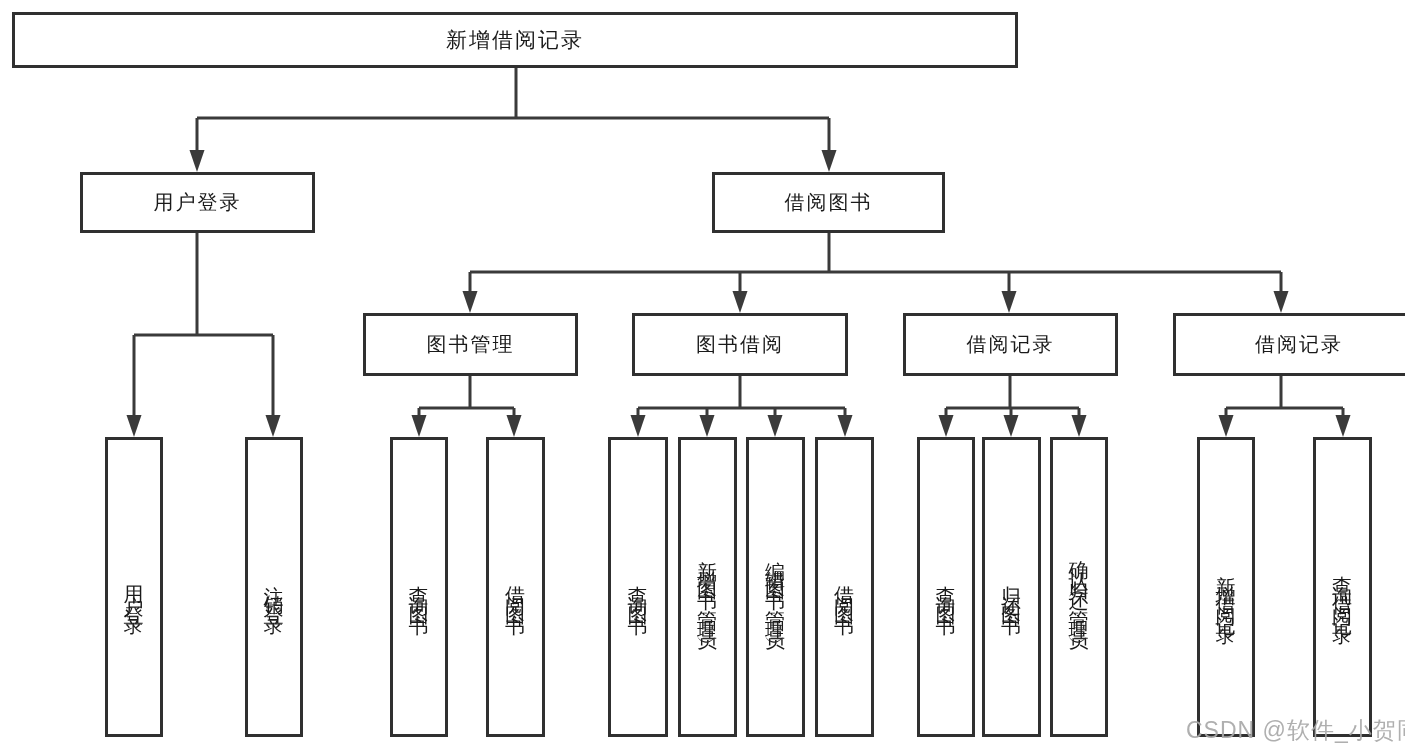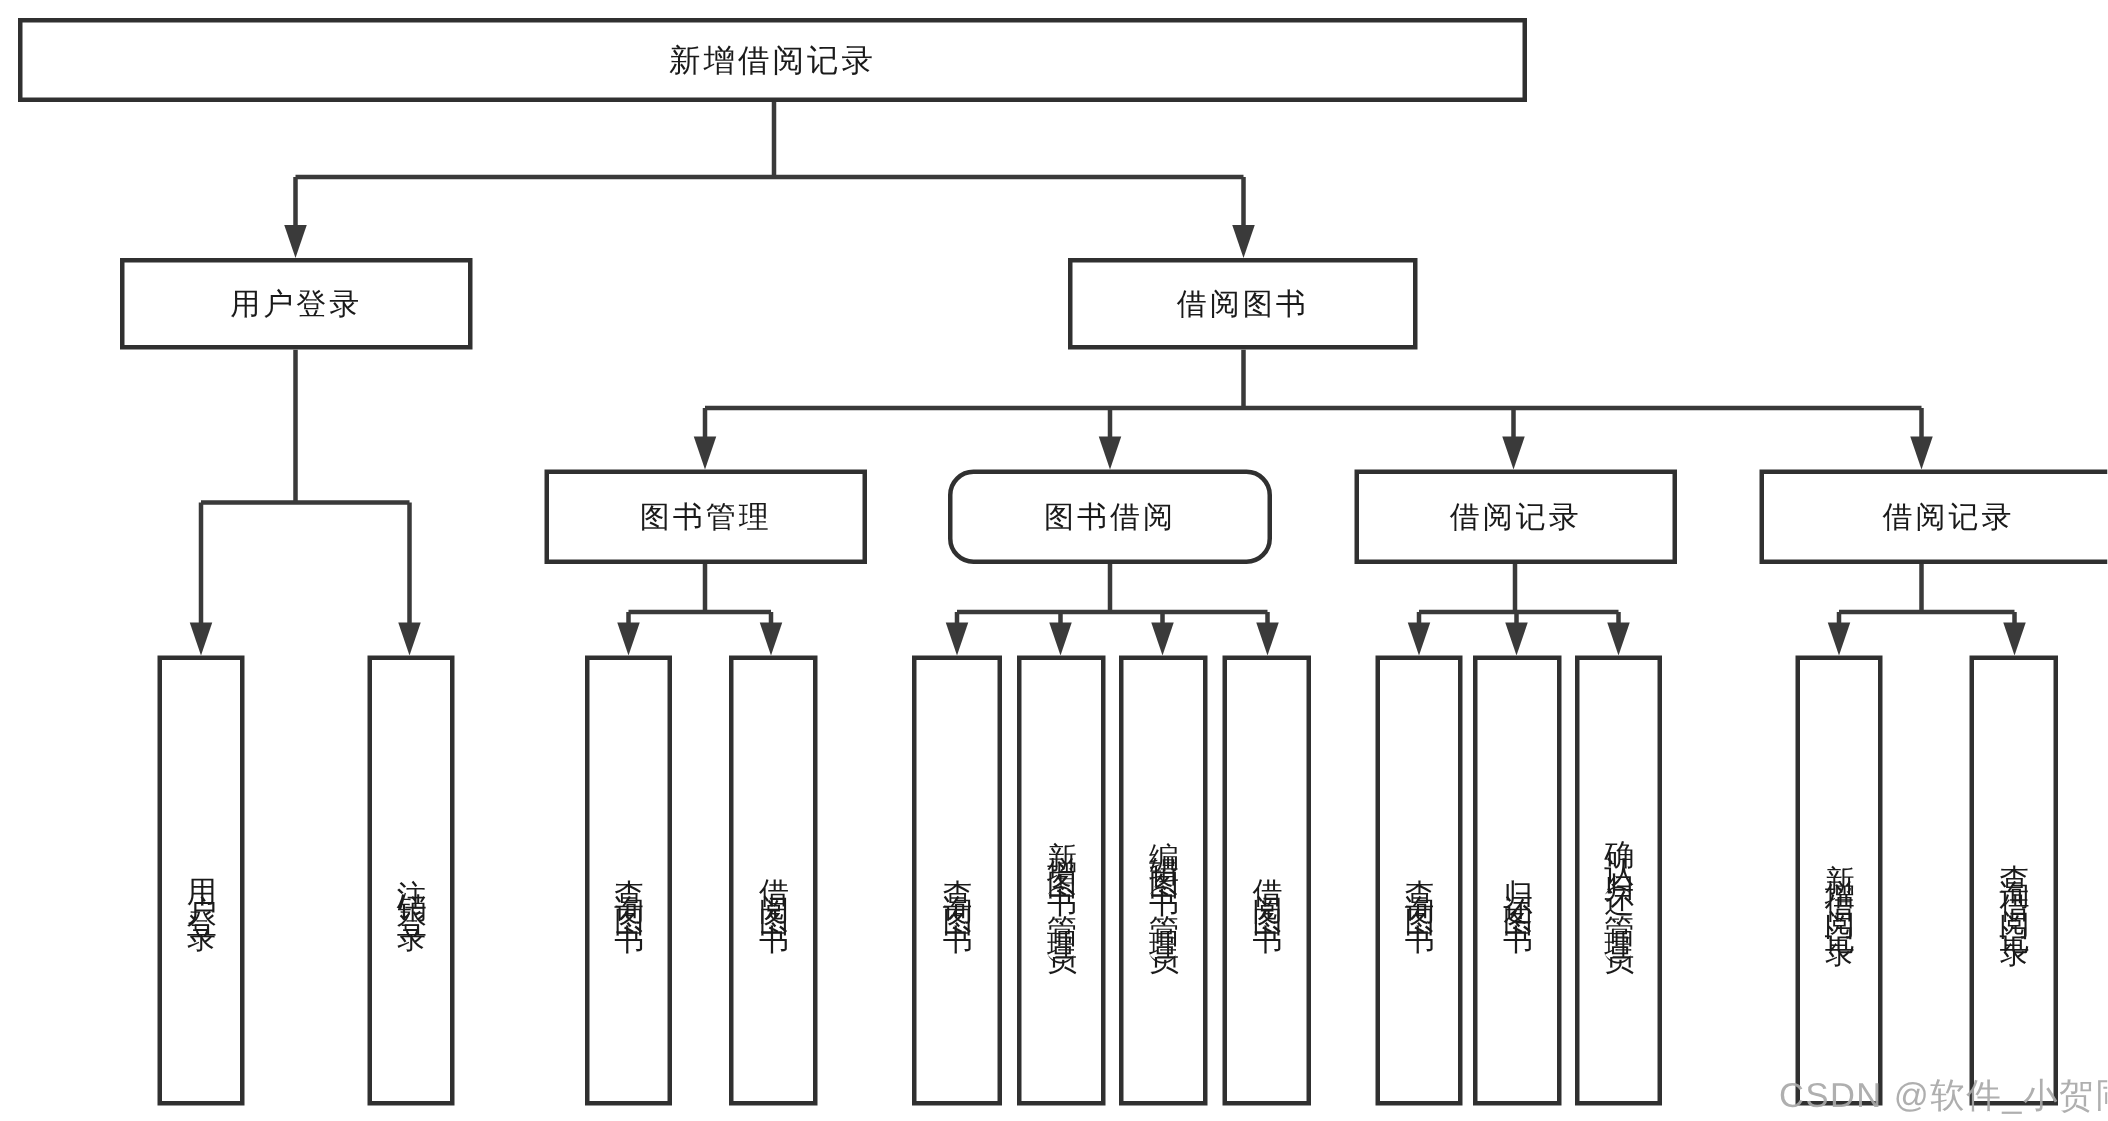--- a/index.html
+++ b/index.html
@@ -84,21 +84,21 @@
       <polygon points="1343,437 1335.5,415 1350.5,415"></polygon>
     </g>
   </svg>
 
   <div class="box root" style="left:12px;top:12px;width:1006px;height:56px;">新增借阅记录</div>
 
   <div class="box" style="left:80px;top:172px;width:235px;height:61px;">用户登录</div>
   <div class="box" style="left:712px;top:172px;width:233px;height:61px;">借阅图书</div>
 
   <div class="box" style="left:363px;top:313px;width:215px;height:63px;">图书管理</div>
-  <div class="box" style="left:632px;top:313px;width:216px;height:63px;border-radius:17px;">图书借阅</div>
+  <div class="box" style="left:632px;top:313px;width:216px;height:63px;">图书借阅</div>
   <div class="box" style="left:903px;top:313px;width:215px;height:63px;">借阅记录</div>
   <div class="box" style="left:1173px;top:313px;width:252px;height:63px;">借阅记录</div>
 
   <div class="box vbox" style="left:105px;top:437px;width:58px;height:300px;">用户登录</div>
   <div class="box vbox" style="left:245px;top:437px;width:58px;height:300px;">注销登录</div>
 
   <div class="box vbox" style="left:390px;top:437px;width:58px;height:300px;">查询图书</div>
   <div class="box vbox" style="left:486px;top:437px;width:59px;height:300px;">借阅图书</div>
 
   <div class="box vbox" style="left:608px;top:437px;width:60px;height:300px;">查询图书</div>

